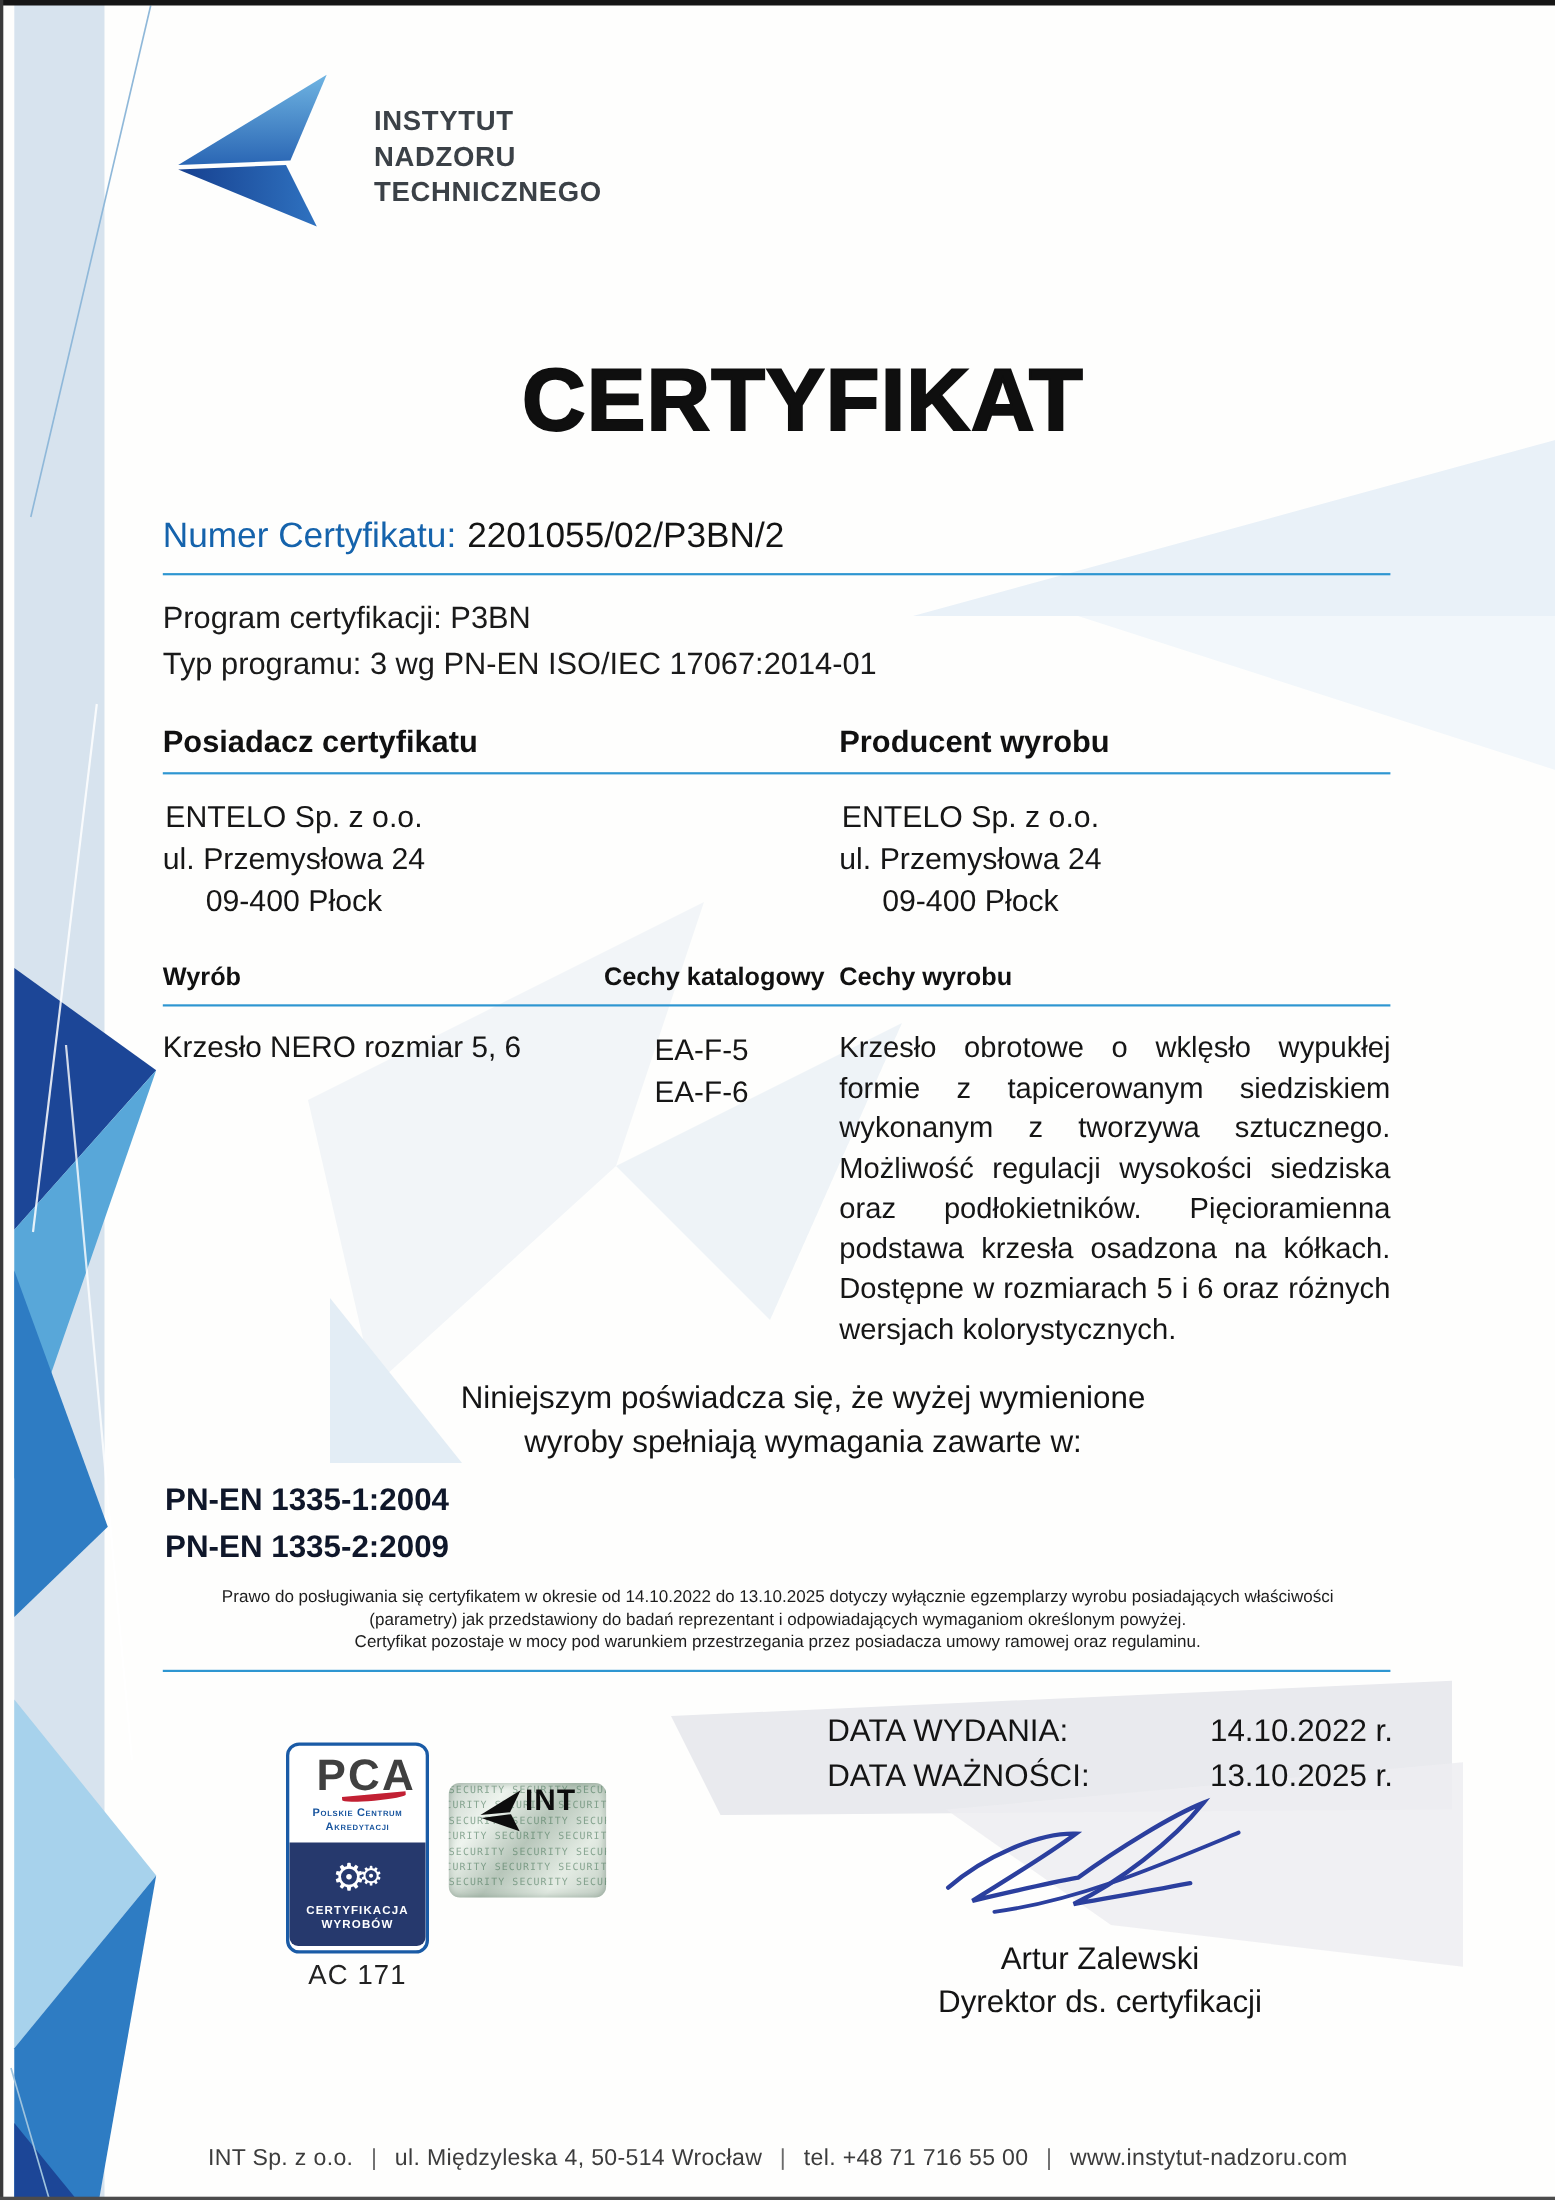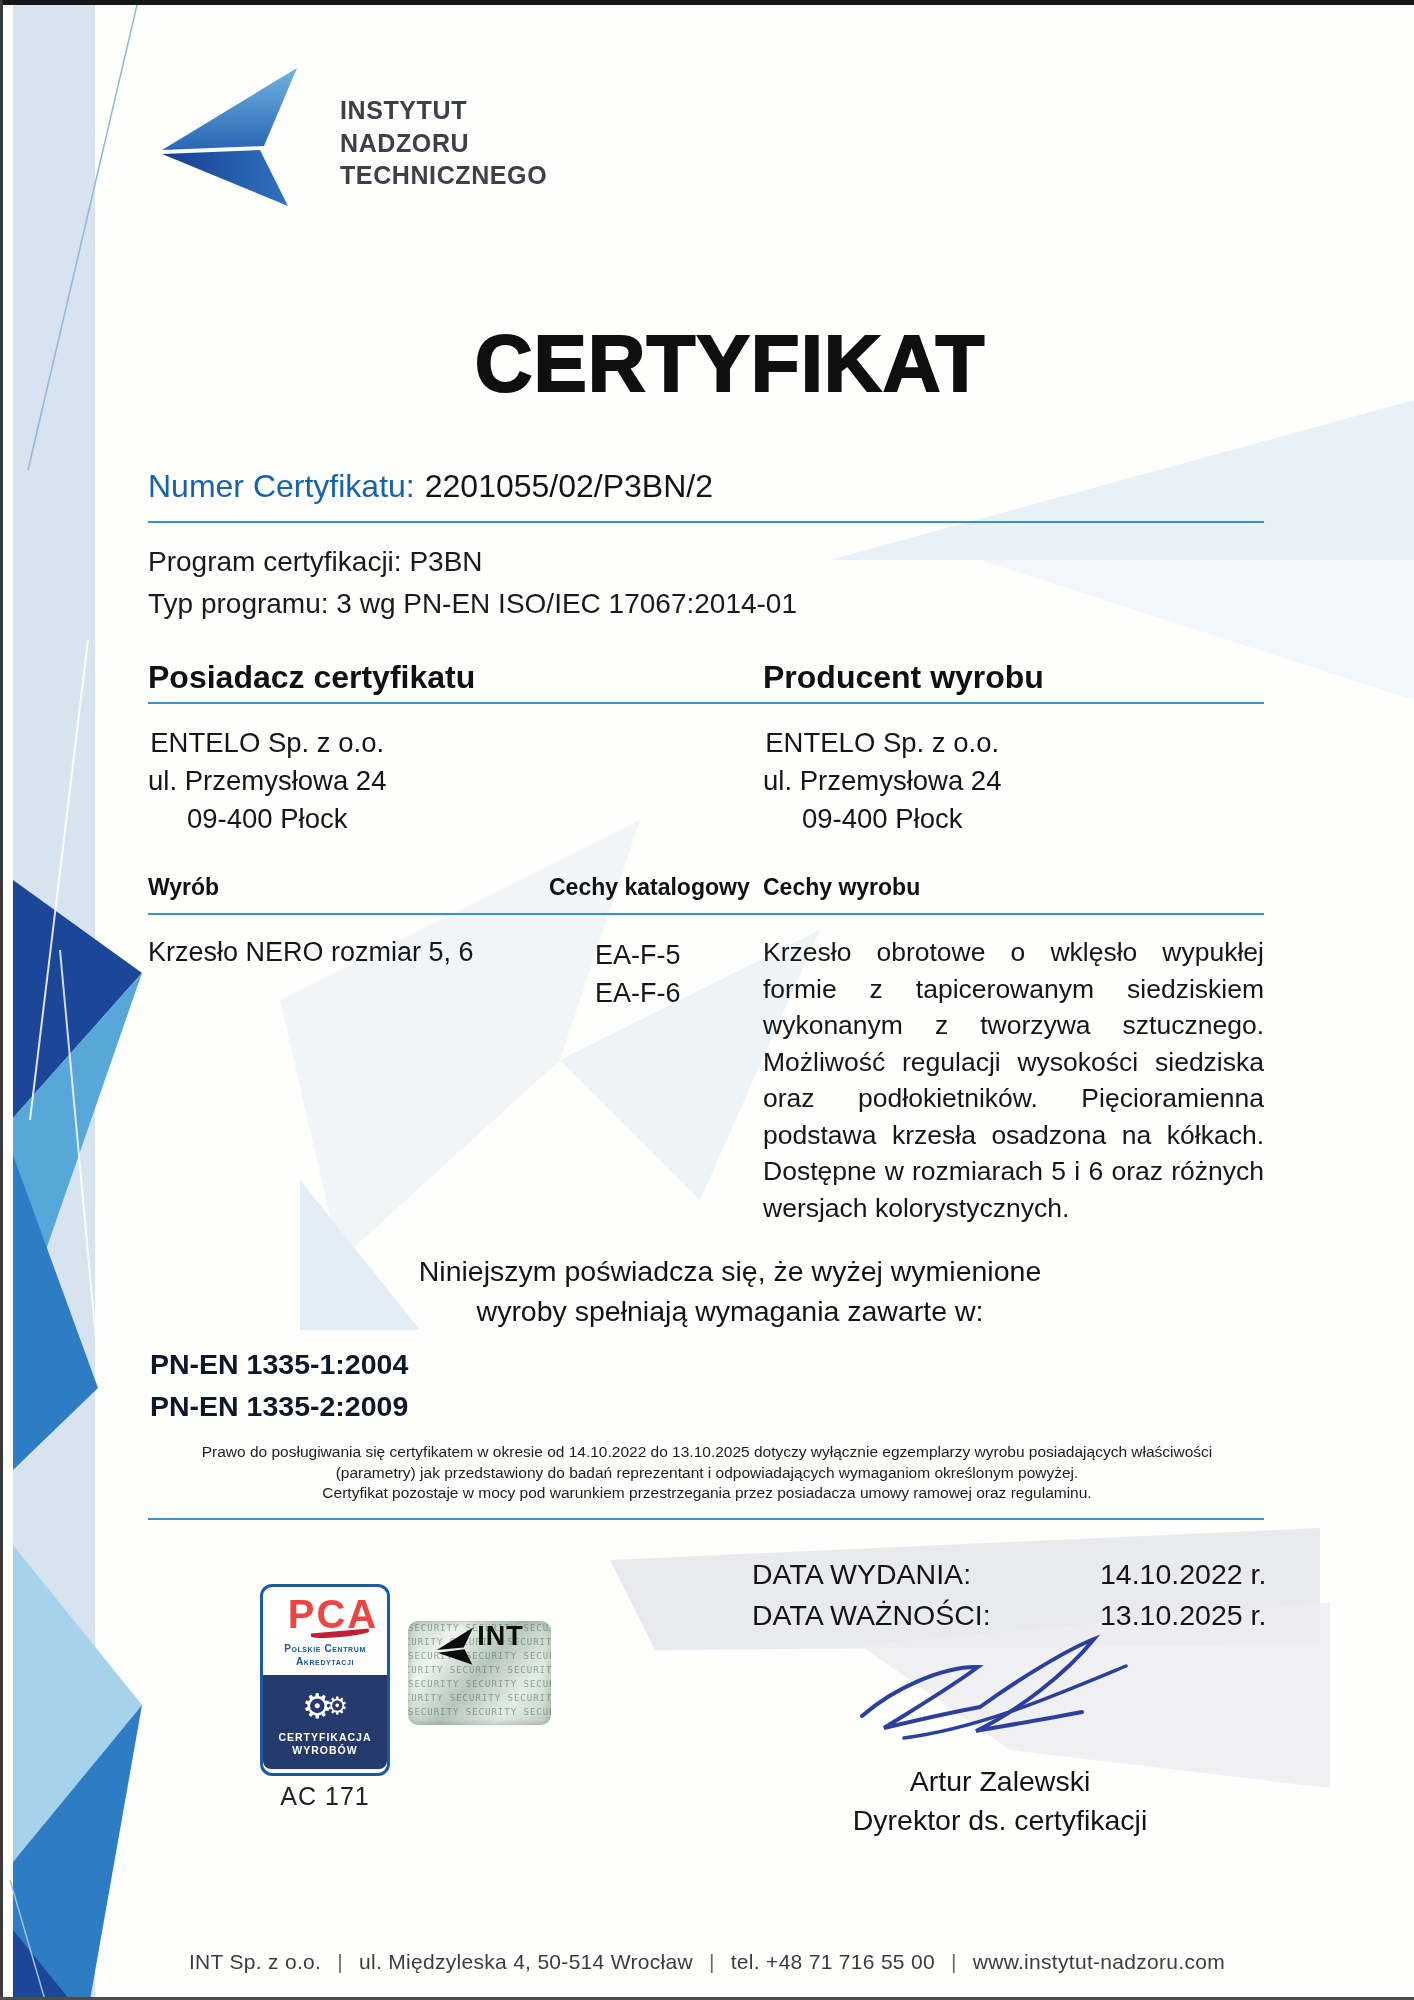--- a/index.html
+++ b/index.html
@@ -28,21 +28,21 @@
 
   .cert-row{position:absolute;left:148px;top:468px;font-size:32px;}
   .cert-row .lbl{color:#1563ac;}
   .cert-row .val{color:#141414;margin-left:10px;}
 
   .rule{position:absolute;left:148px;width:1116px;height:2px;background:#2e96d1;}
   .r1{top:521px;} .r2{top:702px;} .r3{top:913px;} .r4{top:1518px;}
 
   .program{position:absolute;left:148px;top:541px;font-size:28px;line-height:42px;color:#1a1a1a;}
 
-  .colhead{position:absolute;top:659px;font-size:32px;font-weight:700;color:#111;}
+  .colhead{position:absolute;top:659px;font-size:28px;font-weight:700;color:#111;}
   .holder-h{left:148px;} .producer-h{left:763px;}
   .addr{position:absolute;top:724px;font-size:27.5px;line-height:38px;color:#161616;text-align:center;}
   .holder-a{left:148px;} .producer-a{left:763px;}
 
   .tblhead{position:absolute;top:874px;font-size:23px;font-weight:700;color:#111;}
   .th1{left:148px;} .th2{left:549px;} .th3{left:763px;}
   .prod-name{position:absolute;left:148px;top:937px;font-size:27px;color:#161616;}
   .catalog{position:absolute;left:595px;top:937px;font-size:27px;line-height:37.5px;color:#161616;}
   .features{position:absolute;left:763px;top:934px;width:501px;font-size:26.5px;line-height:36.5px;
     color:#161616;text-align:justify;}
@@ -53,21 +53,21 @@
     font-size:28.5px;line-height:42px;font-weight:700;color:#0f172a;}
   .legal{position:absolute;left:75px;top:1442px;width:1264px;text-align:center;
     font-size:15.5px;line-height:20.5px;color:#1d1d1d;}
 
   .date-labels{position:absolute;left:752px;top:1554px;font-size:28.5px;line-height:41px;color:#141414;}
   .date-values{position:absolute;left:1100px;top:1554px;font-size:28.5px;line-height:41px;color:#141414;}
 
   
   .pca{position:absolute;left:260px;top:1584px;width:130px;height:192px;background:#fff;
     border:3px solid #1a5ba6;border-radius:12px;box-sizing:border-box;text-align:center;overflow:hidden;}
-  .pca-acronym{font-size:40px;font-weight:700;color:#ef4444;letter-spacing:2px;line-height:42px;margin-top:6px;padding-left:16px;}
+  .pca-acronym{font-size:40px;font-weight:700;color:#404040;letter-spacing:2px;line-height:42px;margin-top:6px;padding-left:16px;}
   .pca-swoosh{width:58px;height:6px;background:#c22033;border-radius:0 0 100% 100%;
     margin:-4px 0 0 48px;transform:rotate(-5deg);}
   .pca-org{font-size:10px;font-weight:700;color:#17549e;font-variant:small-caps;
     letter-spacing:.6px;line-height:13px;margin-top:5px;}
   .pca-navy{margin-top:7px;height:94px;background:#26396d;border-radius:0 0 8px 8px;
     display:flex;flex-direction:column;align-items:center;justify-content:center;}
   .gears{color:#fff;font-family:"DejaVu Sans",sans-serif;line-height:36px;height:40px;}
   .gear-big{font-size:34px;} .gear-small{font-size:24px;margin-left:-6px;vertical-align:4px;}
   .pca-scope{font-size:10.5px;font-weight:700;color:#fff;letter-spacing:1px;line-height:13px;margin-top:3px;}
   .ac-number{position:absolute;left:260px;top:1782px;width:130px;text-align:center;

